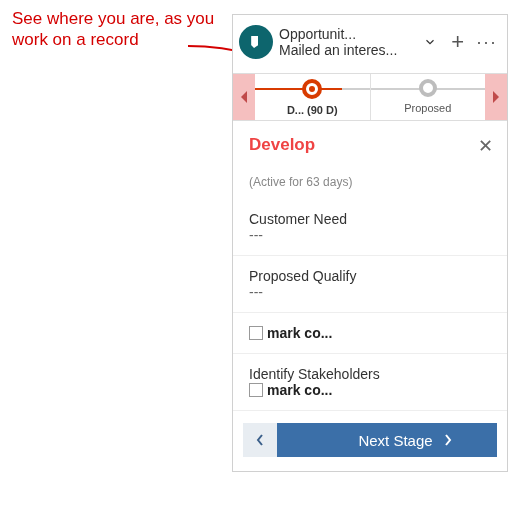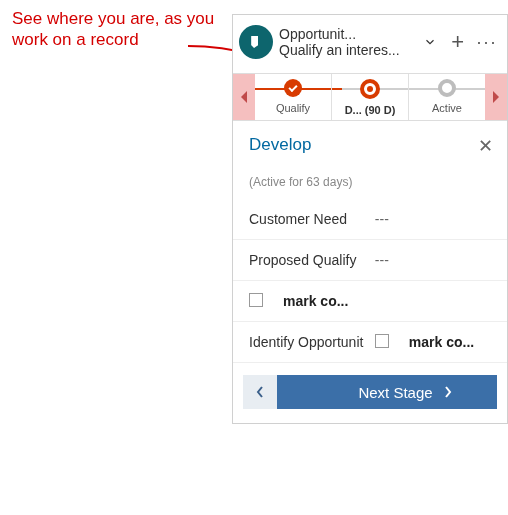--- a/index.html
+++ b/index.html
@@ -26,29 +26,29 @@
   .stage { flex: 1; display: flex; flex-direction: column; align-items: center; position: relative; border-right: 1px solid #e0e0e0; }
   .stage:last-child { border-right: none; }
   .node { width: 18px; height: 18px; border-radius: 50%; position: relative; top: 5px; z-index: 2; }
   .node.done { background: #d83b01; display:flex; align-items:center; justify-content:center;}
   .node.done::after { content:""; display:block; width:6px; height:3px; border-left:2px solid #fff; border-bottom:2px solid #fff; transform: rotate(-45deg); margin-top:-2px;}
   .node.current { background: #fff; border: 4px solid #d83b01; width: 20px; height: 20px; }
   .node.current::after { content:""; position:absolute; top:50%; left:50%; width:6px; height:6px; background:#d83b01; border-radius:50%; transform: translate(-50%,-50%);}
   .node.future { background: #fff; border: 4px solid #bdbdbd; width: 18px; height: 18px; }
   .stage-label { font-size: 11px; color: #555; margin-top: 10px; white-space: nowrap; max-width: 100%; overflow: hidden; text-overflow: clip; }
   .det { padding: 14px 16px 6px; position: relative; }
-  .det-title { font-size: 17px; color: #0369a1; }
+  .det-title { font-size: 17px; color: #ef4444; font-weight: bold; }
   .det-sub { font-size: 12px; color: #888; margin-top: 20px; }
   .close-x { position: absolute; top: 14px; right: 14px; font-size: 18px; color: #666; cursor: pointer; }
   .fields { padding: 4px 0 0; }
-  .field { display: flex; align-items: flex-start; padding: 12px 16px; border-bottom: 1px solid #eee; font-size: 14px; }
+  .field { display: flex; align-items: flex-start; padding: 12px 16px; border-bottom: 1px solid #eee; font-size: 14px; flex-direction: column; }
   .fields .field:last-child { border-bottom: 1px solid #eee; }
   .flabel { flex: 0 0 52%; color: #333; }
   .fval { flex: 1; color: #666; }
-  .chk-wrap { flex: 1; display: flex; align-items: flex-start; gap: 20px; overflow: hidden; }
+  .chk-wrap { flex: 1; display: flex; align-items: center; gap: 4px; overflow: hidden; }
   .chk { width: 14px; height: 14px; border: 1px solid #999; flex-shrink:0; }
   .chk-lab { color: #222; font-weight: 600; white-space: nowrap; overflow: hidden; text-overflow: ellipsis; }
   .footer-row { display: flex; padding: 12px 10px 14px; gap: 0; }
   .back-btn { width: 34px; background: #e8edf2; display: flex; align-items: center; justify-content: center; }
   .back-btn svg { width: 10px; height: 14px; stroke: #3a5f8a; stroke-width: 2; fill: none; }
   .next-btn { flex: 1; background: #3b6fa8; color: #fff; display: flex; align-items: center; justify-content: center; gap: 10px; font-size: 15px; height: 34px; cursor: pointer; padding-left: 37px; }
   .next-btn svg { width: 10px; height: 14px; stroke: #fff; stroke-width: 2; fill: none; }
   .arrow-overlay { position:absolute; top:18px; left:18px; width:400px; height:90px; pointer-events:none; }
 </style>
 </head>
@@ -69,21 +69,21 @@
 
   <div class="header">
     <div class="round-icon">
       <svg viewBox="0 0 24 24">
           <path d="M5 3h10v14H5z M9 21l6-4H5z" fill="#fff"></path>
           <rect x="6" y="4" width="8" height="12" fill="none" stroke="#fff" stroke-width="1.5"></rect>
         </svg>
     </div>
     <div class="header-text">
       <div class="header-title">Opportunit...</div>
-      <div class="header-sub">Qualify an interes...</div>
+      <div class="header-sub">Mailed an interes...</div>
     </div>
     <div class="chev-wrap">
       <svg viewBox="0 0 24 24">
           <polyline points="6 9 12 15 18 9"></polyline>
         </svg>
     </div>
     <div class="header-actions">
       <span class="plus">+</span>
       <span class="more">···</span>
     </div>
@@ -92,30 +92,26 @@
   <div class="stages-row">
     <div class="arrow">
       <svg viewBox="0 0 10 14">
           <path d="M8 1 L2 7 L8 13 Z"></path>
         </svg>
     </div>
     <div class="stages">
       <div class="line"></div>
       <div class="line-done"></div>
       <div class="stage">
-        <div class="node done"></div>
-        <div class="stage-label">Qualify</div>
-      </div>
-      <div class="stage">
         <div class="node current"></div>
         <div class="stage-label" style="font-weight:600; color:#333">D...  (90 D)</div>
       </div>
       <div class="stage">
         <div class="node future"></div>
-        <div class="stage-label">Active</div>
+        <div class="stage-label">Proposed</div>
       </div>
     </div>
     <div class="arrow">
       <svg viewBox="0 0 10 14">
           <path d="M2 1 L8 7 L2 13 Z"></path>
         </svg>
     </div>
   </div>
 
   <div class="det">
@@ -133,21 +129,21 @@
       <div class="flabel">Proposed Qualify</div>
       <div class="fval">---</div>
     </div>
     <div class="field">
       <div class="chk-wrap">
         <div class="chk"></div>
         <div class="chk-lab">mark co...</div>
       </div>
     </div>
     <div class="field">
-      <div class="flabel">Identify Opportunit</div>
+      <div class="flabel">Identify Stakeholders</div>
       <div class="chk-wrap">
         <div class="chk"></div>
         <div class="chk-lab">mark co...</div>
       </div>
     </div>
   </div>
 
   <div class="footer-row">
     <div class="back-btn">
       <svg viewBox="0 0 10 14">

